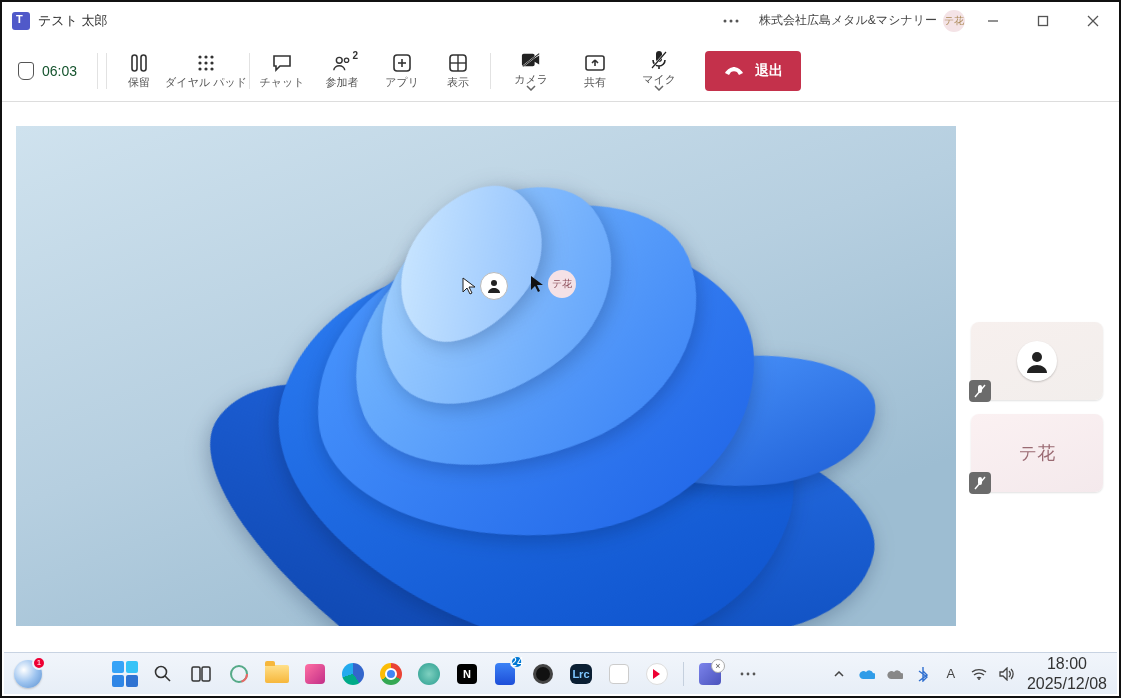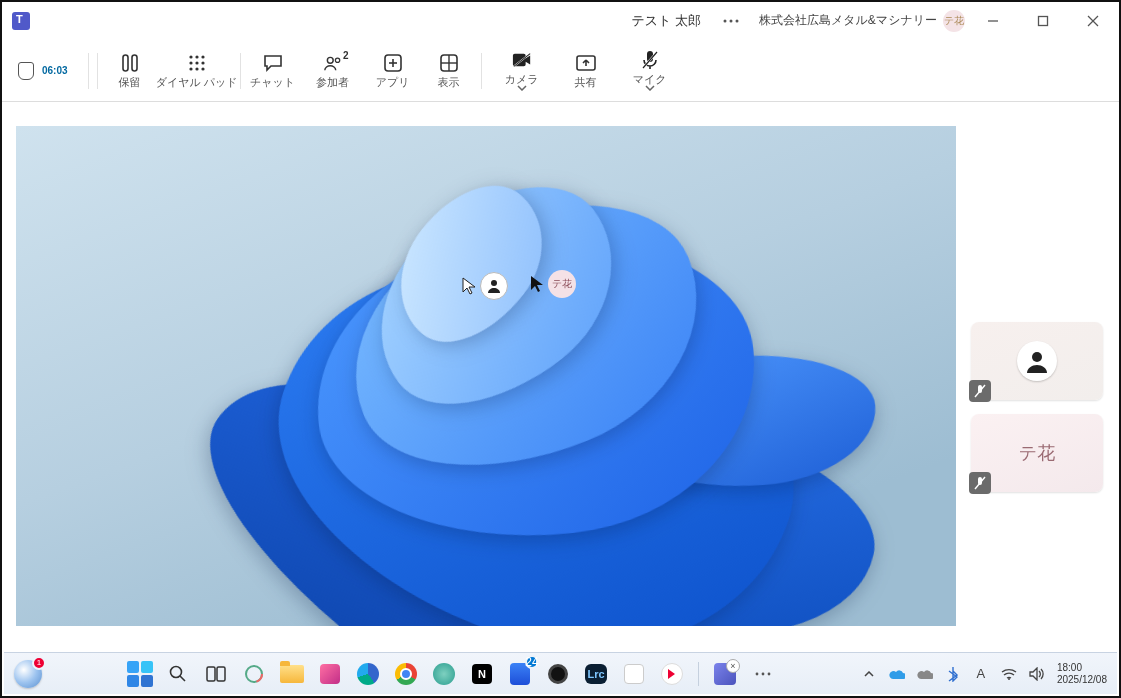--- a/index.html
+++ b/index.html
@@ -7,42 +7,42 @@
     width: 1121px; height: 698px;
     font-family: "Segoe UI", "Yu Gothic UI", "Meiryo", sans-serif;
     background: #fff; color: #222; font-size: 12px;
     position: relative; overflow: hidden;
     border: 2px solid #111;
   }
 
   
   .titlebar {
     height: 38px; display: flex; align-items: center;
-    padding: 0 0 0 10px; gap: 8px; border-bottom: 1px solid rgba(0,0,0,0); text-align: right;
+    padding: 0 0 0 10px; gap: 8px; border-bottom: 1px solid rgba(0,0,0,0);
   }
   .app-icon { width:18px; height:18px; background:#5059c9; border-radius:3px; position:relative; }
   .app-icon::before{content:"T";color:#fff;font-weight:700;font-size:11px;position:absolute;left:4px;top:1px;}
   .title-left { font-size: 13px; color: #333; flex:1; }
   .title-right { display:flex; align-items:center; gap:6px; padding-right:4px; }
   .org-name { font-size: 12px; color:#444; }
   .org-avatar {
     width:22px;height:22px;border-radius:50%;
     background:#f4e3e6;color:#a85; font-size:10px;
     display:flex;align-items:center;justify-content:center;
   }
   .win-btn { width:44px;height:30px;display:flex;align-items:center;justify-content:center;color:#555;}
 
   
   .toolbar {
     height: 62px; display:flex; align-items:center; padding:0 10px;
     gap: 0; border-bottom:1px solid #ddd;
   }
   .call-time { display:flex; align-items:center; gap:8px; padding:0 16px 0 6px;}
   .shield {width:16px;height:18px;border:1.5px solid #555;border-radius:3px 3px 6px 6px;}
-  .time { font-size:10px;color:#0369a1;font-weight:700;}
+  .time { font-size:14px;color:#14532d;font-weight:400;}
   .tb-sep{width:1px;height:36px;background:#e2e2e2;margin:0 4px;}
   .tb-item{
     display:flex;flex-direction:column;align-items:center;justify-content:center;
     width:64px;height:56px;gap:4px;color:#333;
   }
   .tb-item.narrow{width:56px;}
   .tb-item.wide{width:78px;}
   .tb-icon{width:20px;height:20px;display:flex;align-items:center;justify-content:center;}
   .tb-label{font-size:11px;color:#555;line-height:1;white-space:nowrap;}
   .tb-item.cam,.tb-item.mic{flex-direction:column;width:72px;gap:0;}
@@ -131,21 +131,21 @@
   .task-icon{
     width:28px;height:28px;border-radius:4px;display:flex;align-items:center;justify-content:center;
     font-size:14px;color:#333;
   }
   .weather{
     position:relative;width:28px;height:28px;border-radius:50%;
     background:radial-gradient(circle at 35% 35%,#fff,#9cc3ef 50%,#5a8fd0);
     box-shadow:0 1px 2px rgba(0,0,0,.2);
   }
   .weather .badge{position:absolute;top:-4px;right:-4px;width:14px;height:14px;border-radius:50%;background:#e03;border:2px solid #eef4fb;font-size:8px;color:#fff;display:flex;align-items:center;justify-content:center;}
-  .clock{font-size:10px;color:#333;text-align:left;line-height:1.2;}
+  .clock{font-size:16px;color:#333;text-align:center;line-height:1.2;}
   .start{
     width:26px;height:26px;display:grid;grid-template-columns:1fr 1fr;grid-template-rows:1fr 1fr;gap:2px;
   }
   .start div{border-radius:2px;}
   .start .a{background:#36a3f7;} .start .b{background:#36c3f7;}
   .start .c{background:#2f86e6;} .start .d{background:#2f73d2;}
   .edge{width:22px;height:22px;border-radius:50%;background:conic-gradient(#36c 0 40%,#0a8 40% 70%,#2ae 70% 100%);}
   .chrome{width:22px;height:22px;border-radius:50%;background:conic-gradient(#ea4335 0 33%,#34a853 33% 66%,#fbbc05 66% 100%);position:relative;}
   .chrome::after{content:"";position:absolute;inset:5px;border-radius:50%;background:#4285f4;border:2px solid #fff;}
   .folder{width:24px;height:18px;border-radius:2px;background:linear-gradient(#ffe08a,#f6b73c);position:relative;}
@@ -320,20 +320,26 @@
       </div>
       <span class="tb-label">マイク</span>
     </div>
     <div class="chev">
       <svg width="10" height="6">
           <path d="M1 1l4 4 4-4" fill="none" stroke="#666" stroke-width="1.5"></path>
         </svg>
     </div>
   </div>
 
+  <div class="leave-btn">
+    <svg width="22" height="12" viewBox="0 0 22 12">
+        <path d="M2 8c2-4 7-6 9-6s7 2 9 6l-4 2-2-3c-2-1-4-1-6 0l-2 3z" fill="#fff"></path>
+      </svg>
+    <span>退出</span>
+  </div>
 </div>
 
 <div class="main">
   <div class="stage-wrap">
     <div class="stage">
 
       <div class="petal p6"></div>
       <div class="petal p7"></div>
       <div class="petal p1"></div>
       <div class="petal p8"></div>

